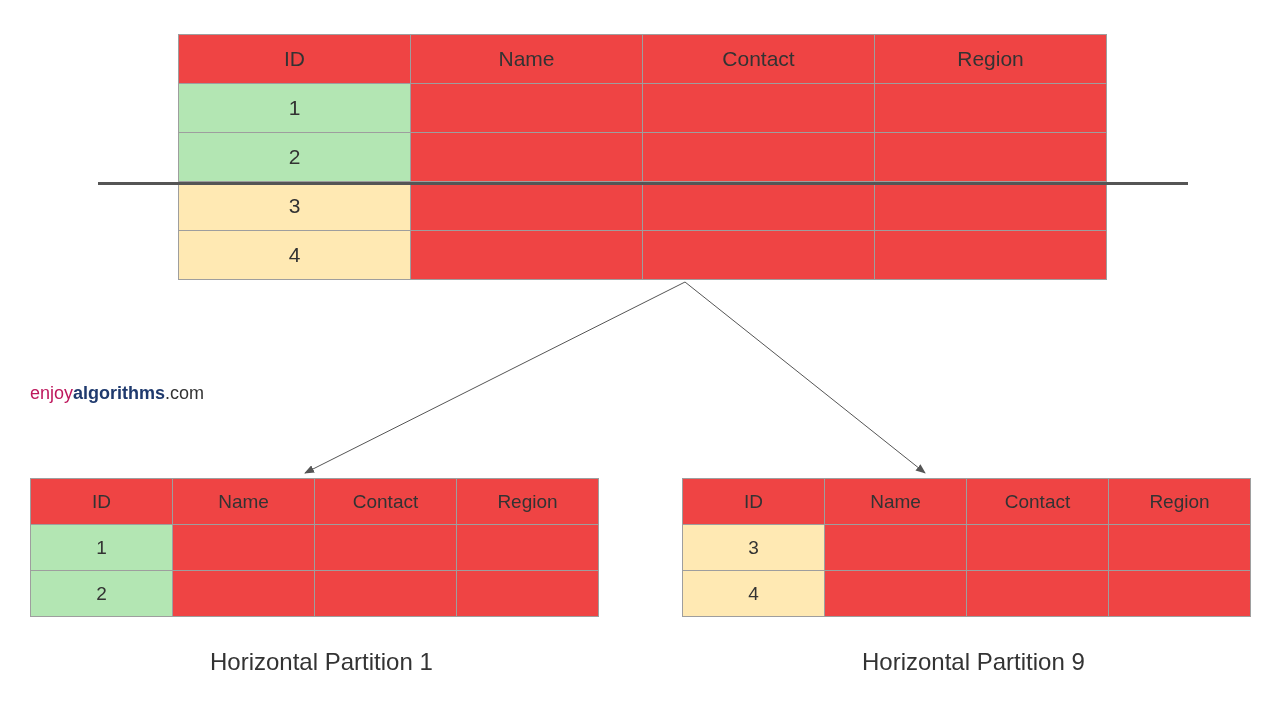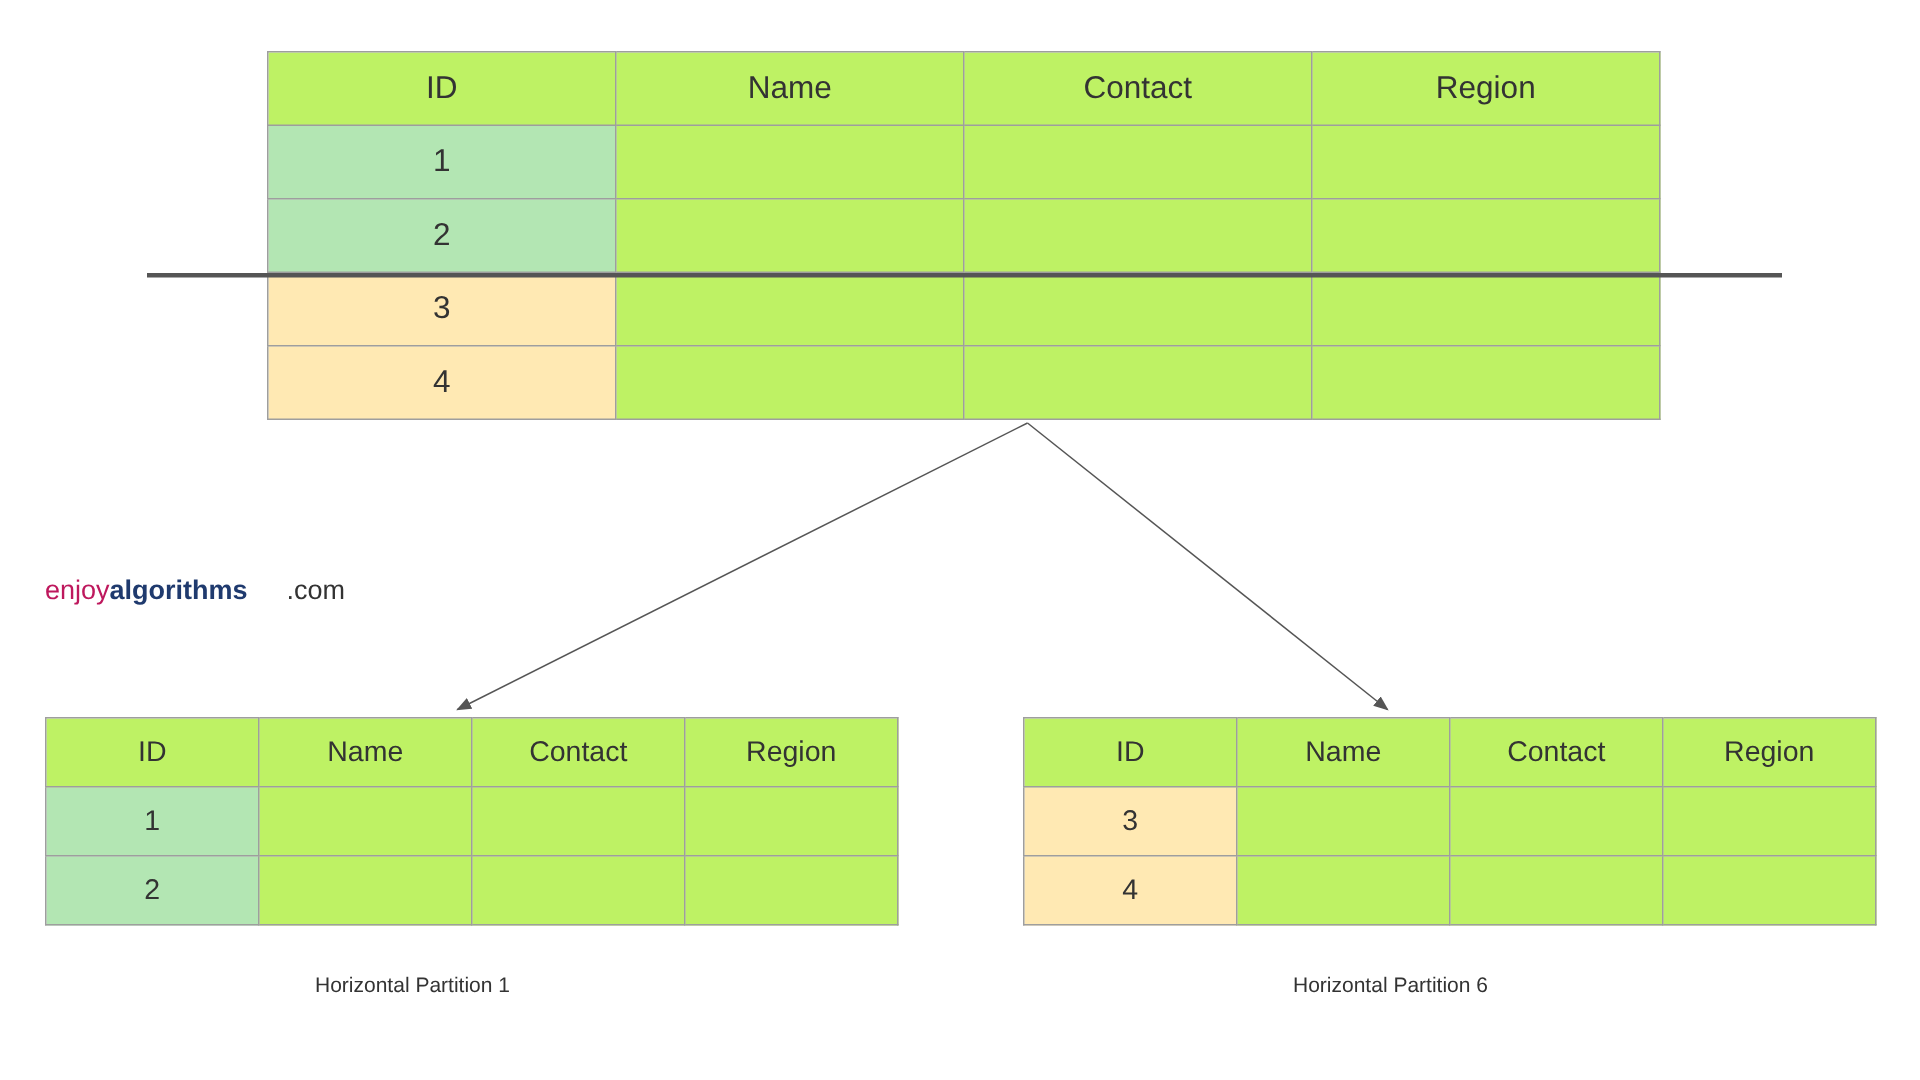--- a/index.html
+++ b/index.html
@@ -14,21 +14,21 @@
   }
   .table {
     position: absolute;
     border-collapse: collapse;
   }
   .table td {
     border: 1px solid #9e9e9e;
     text-align: center;
     font-size: 21px;
     height: 49px;
-    background: #bef264;
+    background: #ef4444;
   }
   .table-main td { width: 232px; }
   .table-small td { width: 142px; font-size: 19px; height: 46px; }
   .green { background: #b3e6b3 !important; }
   .yellow { background: #ffe9b3 !important; }
   .divider {
     position: absolute;
     height: 3px;
     background: #555;
     left: 98px;
@@ -36,24 +36,24 @@
     top: 182px;
   }
   .watermark {
     position: absolute;
     left: 30px;
     top: 383px;
     font-size: 18px;
   }
   .wm-1 { color: #be185d; }
   .wm-2 { color: #1f3a6e; font-weight: bold; }
-  .wm-3 { color: #333; margin-left: 26px; }
+  .wm-3 { color: #333; }
   .caption {
     position: absolute;
-    font-size: 14px;
+    font-size: 24px;
     color: #333;
   }
   svg.arrows {
     position: absolute;
     left: 0; top: 0;
     width: 1280px; height: 720px;
     pointer-events: none;
   }
 </style>
 </head>
@@ -149,13 +149,13 @@
     <td></td>
   </tr>
   <tr>
     <td class="yellow">4</td>
     <td></td>
     <td></td>
     <td></td>
   </tr>
 </tbody>
   </table>
-<div class="caption" style="left:862px; top:648px;">Horizontal Partition 6</div>
+<div class="caption" style="left:862px; top:648px;">Horizontal Partition 9</div>
 
 </body></html>

